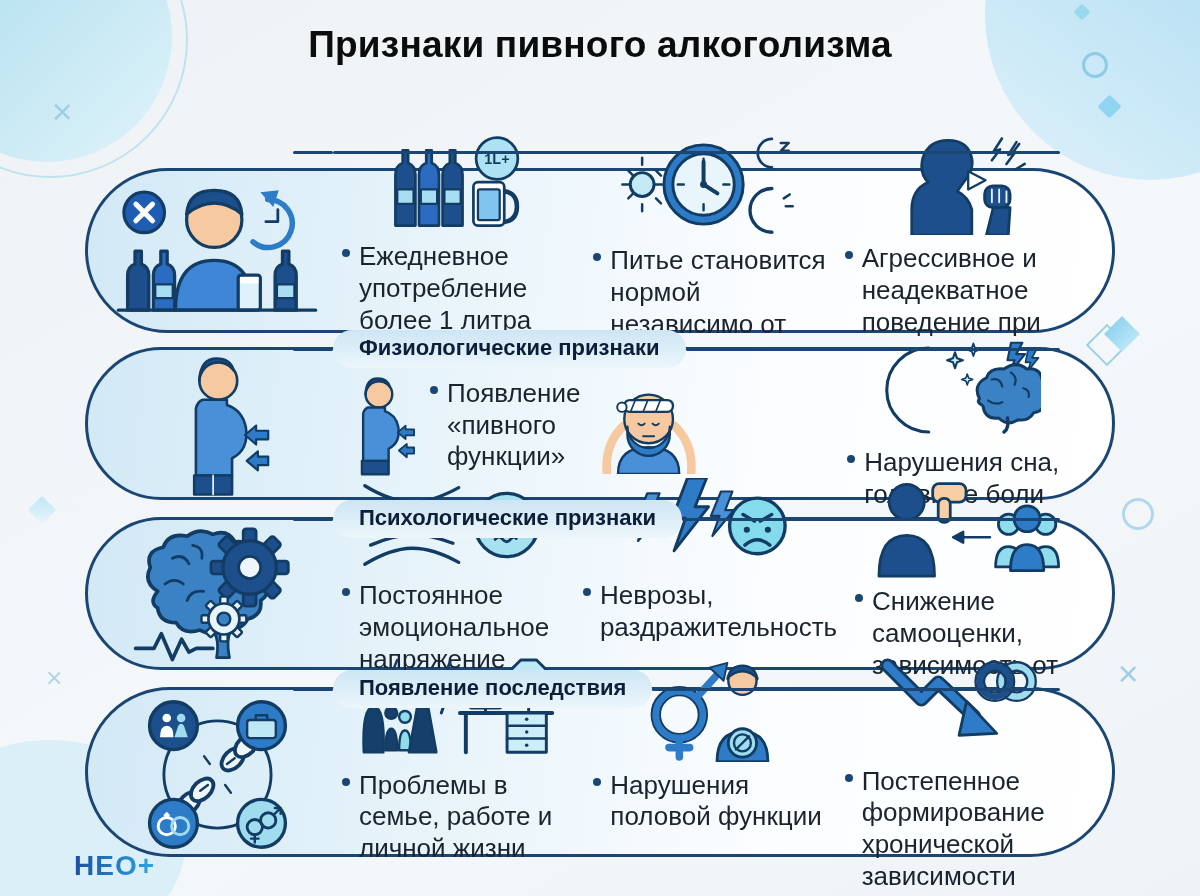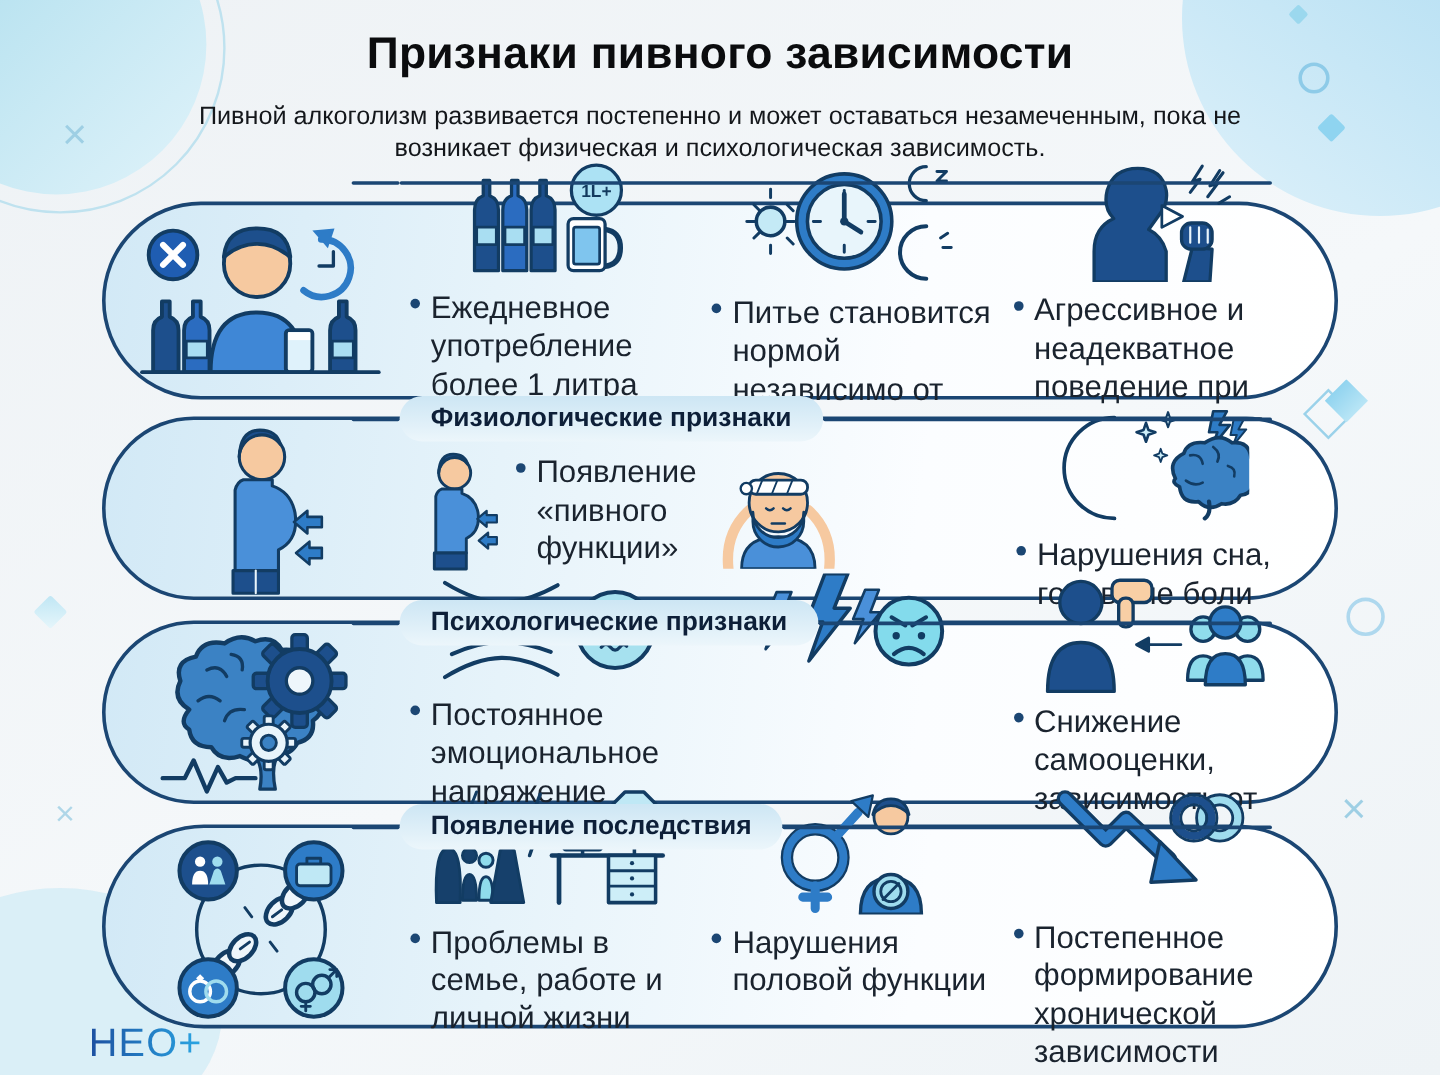--- a/index.html
+++ b/index.html
@@ -60,21 +60,21 @@
   .col{flex:1;display:flex;flex-direction:column;align-items:flex-start;padding:0 8px;}
   .col .art{align-self:center;display:flex;align-items:center;gap:6px;}
   .col.h{flex-direction:row;align-items:center;gap:12px;}
   .col.h .art{align-self:center;}
   .bullet{position:relative;padding-left:19px;margin-top:8px;}
   .col.h .bullet{margin-top:0;}
   .bullet::before{content:"";position:absolute;left:2px;top:8px;width:8px;height:8px;border-radius:50%;background:#1b4673;}
   .bullet p{margin:0;font-size:26px;font-weight:400;color:#1a232e;line-height:1.22;max-width:250px;}
   .art svg{display:block;}
   
-  .logo{position:absolute;z-index:2;left:74px;top:850px;font-size:33px;font-weight:400;letter-spacing:1px;
+  .logo{position:absolute;z-index:2;left:74px;top:850px;font-size:28px;font-weight:700;letter-spacing:1px;
     background:linear-gradient(90deg,#1c4fa0,#2aa7e4);-webkit-background-clip:text;background-clip:text;color:transparent;}
 </style>
 </head>
 <body>
 
 <div class="canvas">
 
   <div class="deco c-tl-ring"></div>
   <div class="deco c-tl"></div>
   <div class="deco c-tr"></div>
@@ -83,22 +83,21 @@
   <div class="deco ring ring2"></div>
   <div class="deco diamond diamond1"></div>
   <div class="deco diamond diamond2"></div>
   <div class="deco diamond-left diamond"></div>
   <div class="deco arrowdiamond-outline"></div>
   <div class="deco arrowdiamond"></div>
   <div class="deco sparkle sp1"></div>
   <div class="deco sparkle sp2"></div>
   <div class="deco sparkle sp3"></div>
 
-  <h1 class="main-title">Признаки пивного зависимости</h1>
-  <p class="subtitle">Пивной алкоголизм развивается постепенно и может оставаться незамеченным, пока не возникает физическая и психологическая зависимость.</p>
+  <h1 class="main-title">Признаки пивного алкоголизма</h1>
 
   <section class="pill s1">
     <div class="sec-head">
       <span class="hline short"></span>
       <span class="hline long"></span>
     </div>
     <div class="pill-body">
       <div class="hero">
         <svg width="212" height="148" viewBox="0 0 230 160">
           <g stroke="#123c63" stroke-width="3.5" stroke-linecap="round" stroke-linejoin="round">
@@ -352,20 +351,23 @@
                 <path transform="translate(36,0)" d="M24 0 L44 0 32 30 46 30 10 76 22 42 8 42 Z" fill="#2e7cc7"></path>
                 <path transform="translate(80,14) scale(0.75)" d="M20 0 L36 0 26 26 38 26 8 62 18 34 6 34 Z" fill="#4a90d9"></path>
                 <circle cx="133" cy="50" r="29" fill="#83dbec" stroke-width="3.5"></circle>
                 <path d="M118 38 l12 7 M148 38 l-12 7" stroke-width="3.5" fill="none"></path>
                 <circle cx="122" cy="54" r="3.2" fill="#123c63" stroke="none"></circle>
                 <circle cx="144" cy="54" r="3.2" fill="#123c63" stroke="none"></circle>
                 <path d="M120 70 q13 -11 26 0" fill="none" stroke-width="3.5"></path>
               </g>
             </svg>
           </div>
+          <div class="bullet">
+              <p>Неврозы, раздражительность</p>
+            </div>
         </div>
         <div class="col">
           <div class="art">
             <svg width="196" height="100" viewBox="0 0 200 108">
               <g stroke="#123c63" stroke-width="3" stroke-linecap="round" stroke-linejoin="round">
                 <circle cx="36" cy="26" r="19" fill="#1d4f8c"></circle>
                 <path d="M6 106 q0 -44 30 -44 q30 0 30 44 z" fill="#1d4f8c"></path>
                 <rect x="64" y="6" width="36" height="20" rx="7" fill="#f8cfa5"></rect>
                 <rect x="70" y="22" width="13" height="26" rx="6" fill="#f8cfa5"></rect>
                 <path d="M86 64 H126 M86 64 l11 -6 v12 z" fill="#123c63" stroke-width="2.5"></path>

